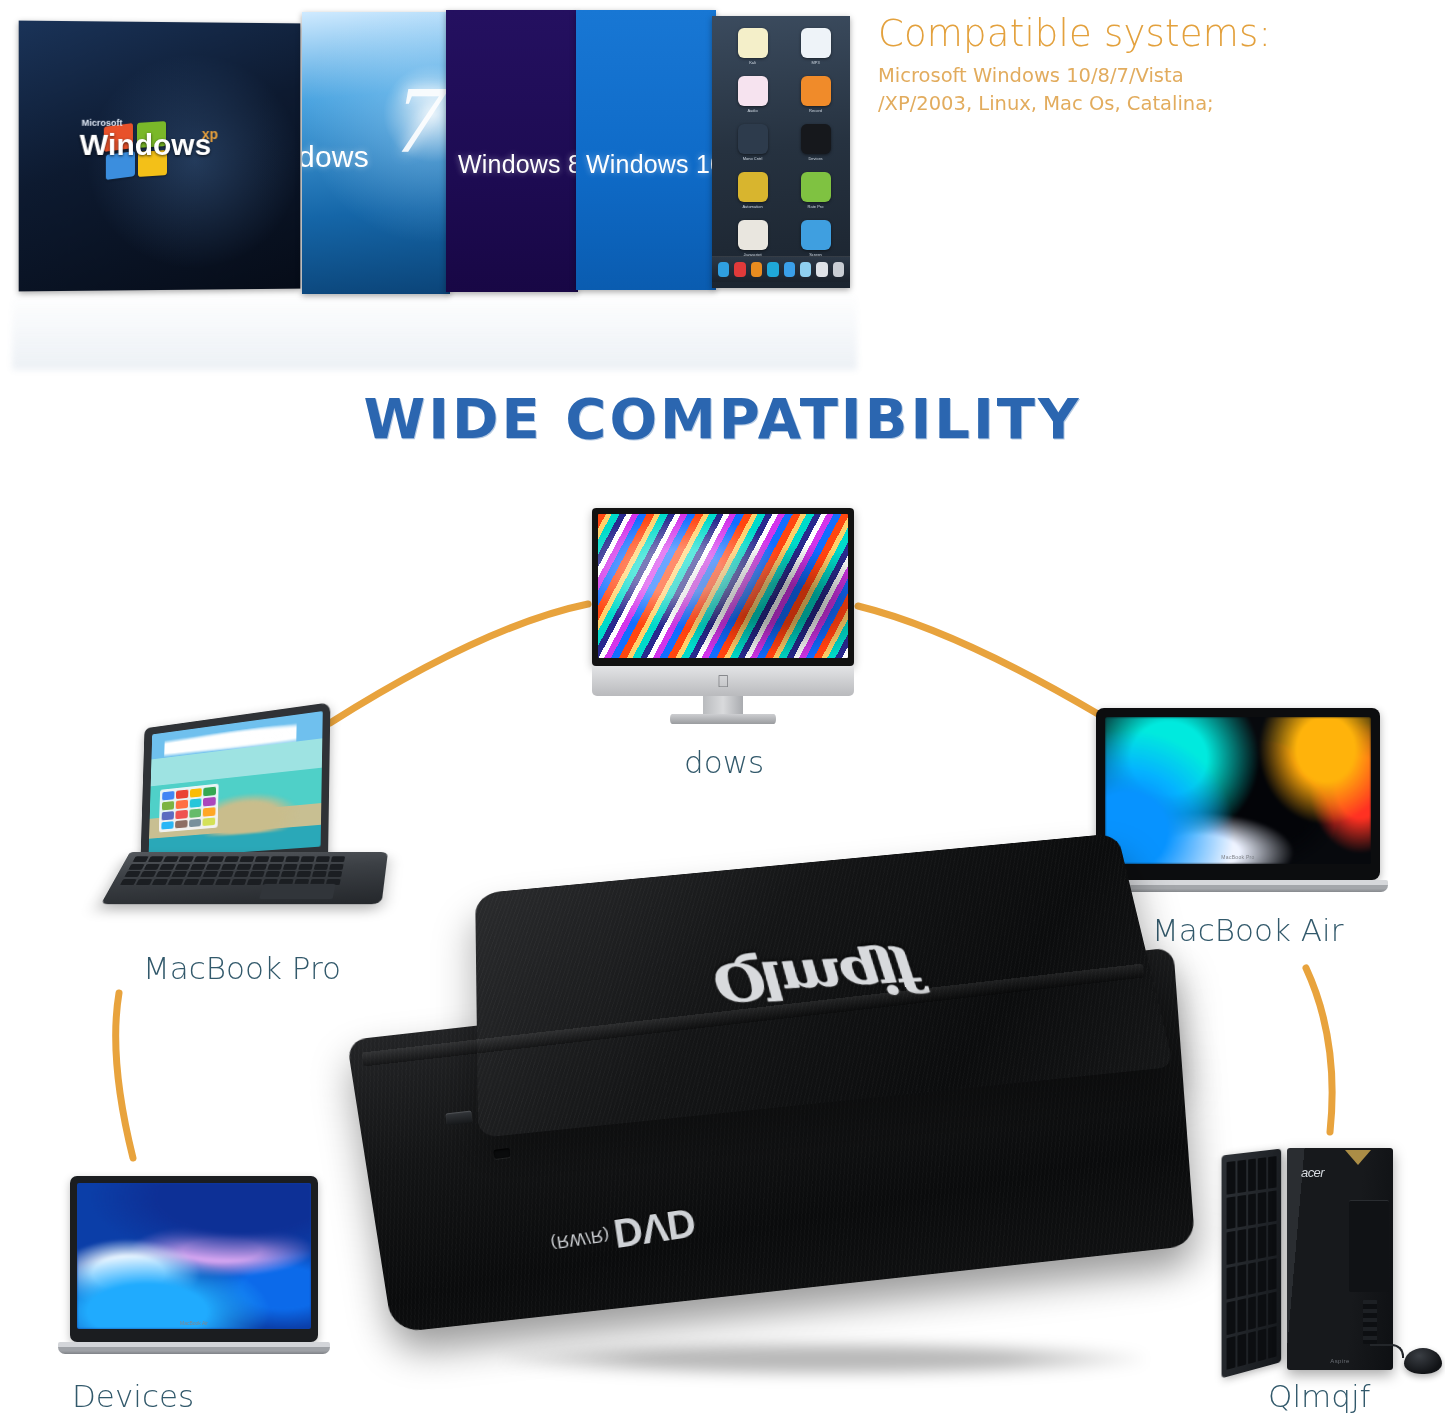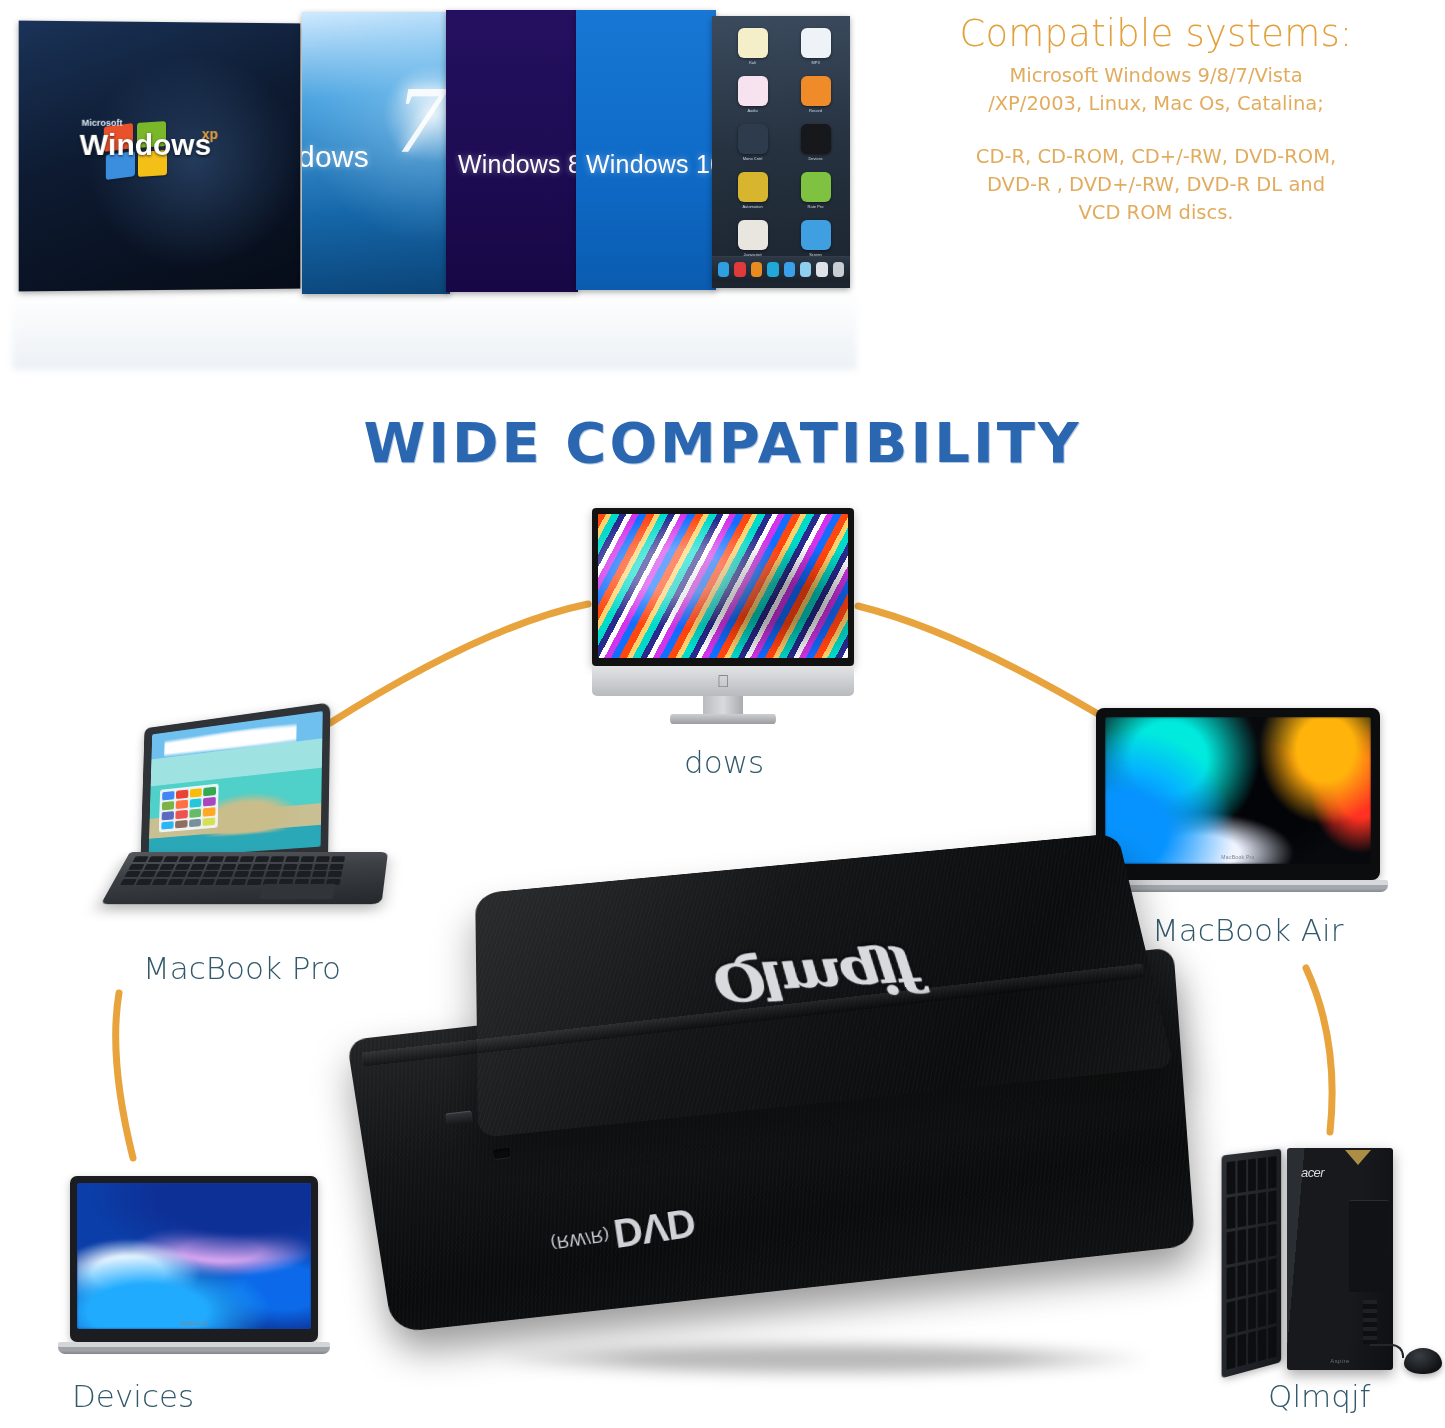--- a/index.html
+++ b/index.html
@@ -98,39 +98,38 @@
   .lx-dock span { width:15px; height:15px; border-radius:4px; display:block; }
 
   
   .strip-reflection {
     position:absolute; left:12px; top:290px; width:845px; height:80px;
     background:linear-gradient(180deg, rgba(120,150,185,.30), rgba(255,255,255,0));
     filter: blur(3px); transform: scaleY(-1); opacity:.45;
   }
 
   
-  .spec-block { position: absolute; left: 878px; top: 12px; width: 556px; text-align: center; }
+  .spec-block { position: absolute; left: 878px; top: 12px; width: 556px; }
   .spec-head {
     font-size: 37px; color: #e3a13d; font-weight: 300; letter-spacing: .2px;
     font-family: "DejaVu Sans", sans-serif;
   }
   .spec-body {
     font-size: 19.5px; color: #e2ac5e; line-height: 1.42; margin-top: 7px;
     font-family: "DejaVu Sans", sans-serif; white-space: pre-line;
   }
   .spec-group-2 { margin-top: 26px; }
 
   
   .main-title {
     position: absolute; left: 0; top: 386px; width: 1445px; text-align: center;
     font-size: 56px; font-weight: bold; color: #2b66b0;
     letter-spacing: 3px;
     font-family: "DejaVu Sans", sans-serif;
     text-shadow: 1px 1px 0 rgba(43,102,176,.35);
-    margin-top: 24px;
   }
 
   
   .arcs { position: absolute; left: 0; top: 0; width: 1445px; height: 1428px; pointer-events: none; }
 
   .device { position: absolute; }
   .device-label {
     position: absolute; white-space: nowrap;
     font-size: 31px; color: #32596b;
     font-family: "DejaVu Sans", sans-serif; font-weight: 300;
@@ -487,26 +486,23 @@
           <span style="background: rgb(143, 208, 240);"></span>
           <span style="background: rgb(223, 227, 232);"></span>
           <span style="background: rgb(201, 206, 212);"></span>
         </div>
     </div>
   </div>
   <div class="strip-reflection"></div>
 
   <div class="spec-block">
     <div class="spec-head">Compatible systems:</div>
-    <div class="spec-body">Microsoft Windows 9/8/7/Vista
+    <div class="spec-body">Microsoft Windows 10/8/7/Vista
 /XP/2003, Linux, Mac Os, Catalina;</div>
     <div class="spec-group-2">
-      <div class="spec-body">CD-R, CD-ROM, CD+/-RW, DVD-ROM,
- DVD-R , DVD+/-RW, DVD-R DL and
-VCD ROM discs.</div>
     </div>
   </div>
 
   <div class="main-title">WIDE COMPATIBILITY</div>
 
   <svg class="arcs" viewBox="0 0 1445 1428">
     <g fill="none" stroke="#e8a33d" stroke-width="7" stroke-linecap="round">
       <path d="M330,723 C430,660 520,618 588,604"></path>
       <path d="M858,606 C935,625 1020,668 1098,714"></path>
       <path d="M133,1158 C116,1090 112,1035 119,993"></path>

